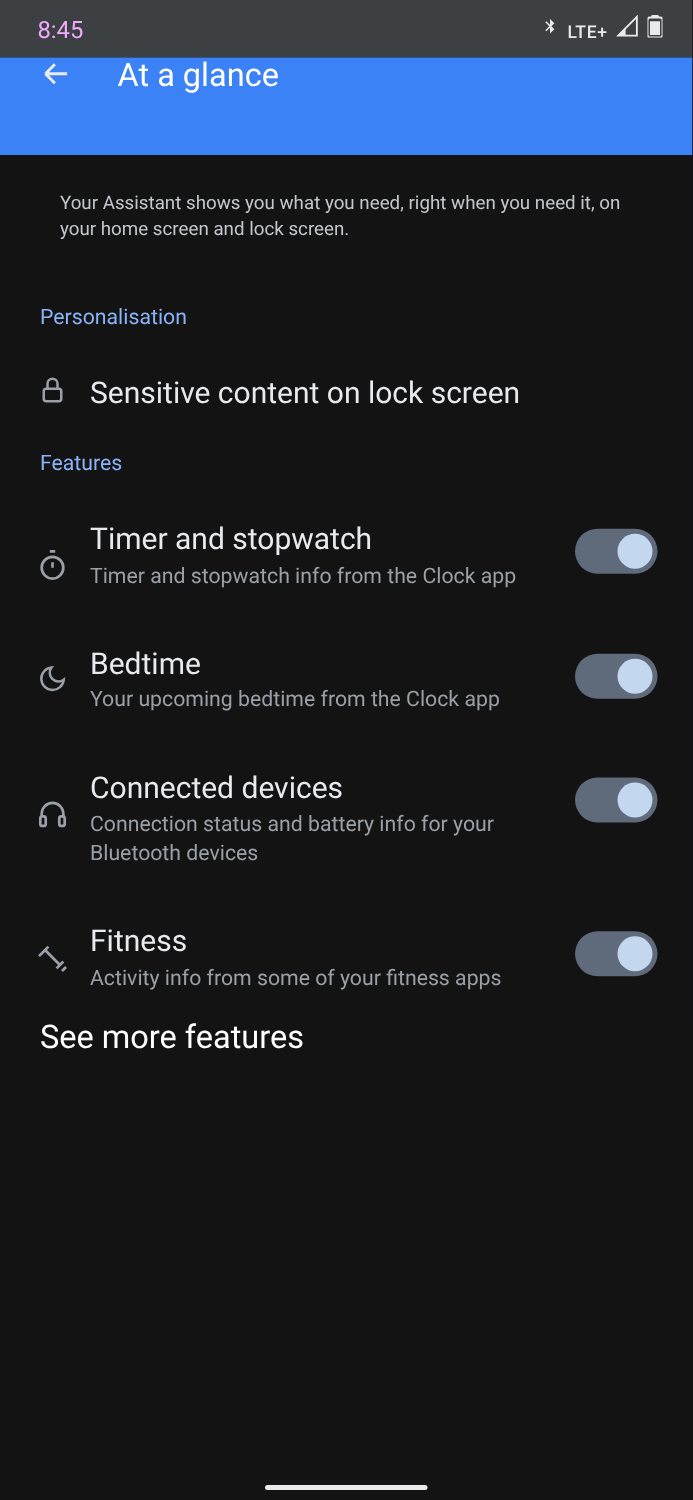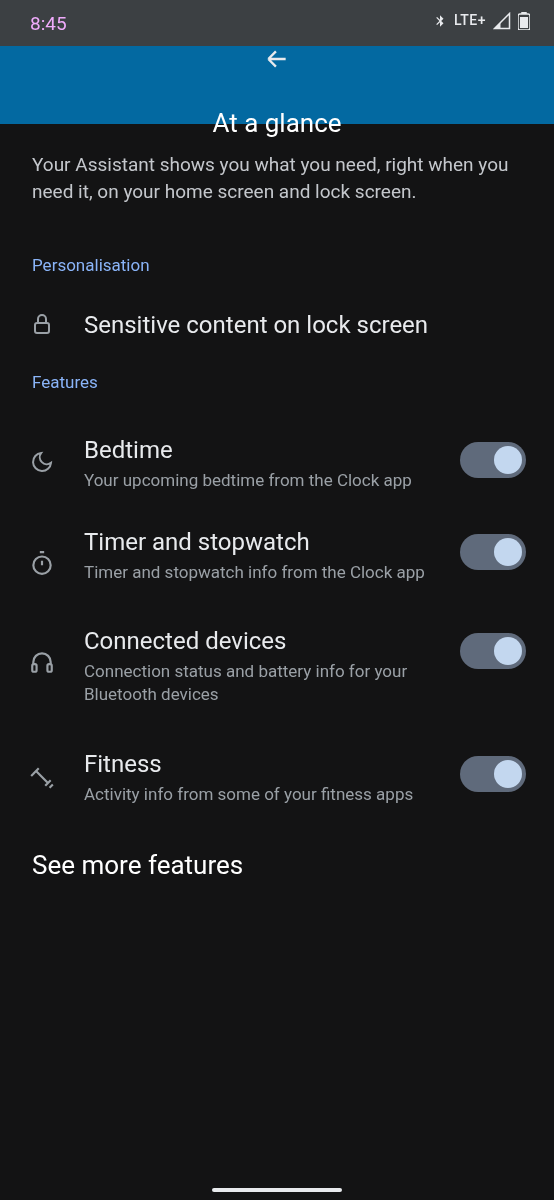--- a/index.html
+++ b/index.html
@@ -20,66 +20,66 @@
       justify-content: space-between;
       padding: 0 24px 0 30px;
     }
     .status-time {
       font-size: 19px;
       font-weight: 400;
       color: #f0abfc;
     }
     .status-icons {
       display: flex;
-      align-items: flex-start;
+      align-items: flex-end;
       gap: 7px;
     }
     .lte-text {
       font-size: 14px;
       font-weight: 500;
       letter-spacing: 0.5px;
     }
     .app-bar {
-      background: #0369a1;
+      background: #3b82f6;
       height: 78px;
       display: flex;
-      align-items: center;
+      align-items: flex-start;
       padding: 0 32px;
       gap: 36px;
-      flex-direction: column;
     }
     .back-btn {
       display: flex;
       align-items: center;
       justify-content: center;
     }
     .app-title {
       font-size: 26px;
       font-weight: 400;
       color: #ffffff;
     }
     .content {
       padding: 0 28px;
     }
     .description {
       padding: 28px 4px 0 4px;
-      font-size: 19px;
+      font-size: 15px;
       line-height: 1.4;
       color: #c4c7cc;
+      margin-left: 16px;
     }
     .section-header {
       margin-top: 50px;
       font-size: 17px;
       color: #8ab4f8;
       padding-left: 4px;
     }
     .setting-row {
       display: flex;
       align-items: flex-start;
-      gap: 28px;
+      gap: 16px;
       margin-top: 36px;
     }
     .setting-row.single {
       align-items: center;
     }
     .icon-col {
       width: 28px;
       display: flex;
       align-items: center;
       justify-content: center;
@@ -114,21 +114,21 @@
     .toggle-thumb {
       position: absolute;
       right: 4px;
       top: 4px;
       width: 28px;
       height: 28px;
       background: #c3d7ef;
       border-radius: 50%;
     }
     .big-item {
-      margin-top: 44px;
+      margin-top: 20px;
       padding-left: 4px;
     }
     .big-title {
       font-size: 26px;
       font-weight: 400;
       color: #ffffff;
     }
     .big-subtitle {
       font-size: 18px;
       color: #9aa0a6;
@@ -196,51 +196,51 @@
           </svg>
       </span>
     </div>
     <div class="text-col">
       <div class="setting-title">Sensitive content on lock screen</div>
     </div>
   </div>
 
   <div class="section-header" style="margin-top:32px">Features</div>
 
-  <div class="setting-row" style="margin-top:44px">
-    <div class="icon-col" style="padding-top:14px">
-      <span>
-        <svg width="24" height="24" viewBox="0 0 24 24" fill="none" stroke="#9aa0a6" stroke-width="2">
-            <path d="M21 12.8A9 9 0 1 1 11.2 3a7 7 0 0 0 9.8 9.8z"></path>
-          </svg>
-      </span>
-    </div>
-    <div class="text-col">
-      <div class="setting-title">Bedtime</div>
-      <div class="setting-subtitle">Your upcoming bedtime from the Clock app</div>
-    </div>
-    <div class="toggle-col">
-      <div class="toggle">
-          <div class="toggle-thumb"></div>
-        </div>
-    </div>
-  </div>
-
   <div class="setting-row">
     <div class="icon-col" style="padding-top:22px">
       <span>
         <svg width="26" height="26" viewBox="0 0 24 24" fill="none" stroke="#9aa0a6" stroke-width="2">
             <circle cx="12" cy="14" r="8"></circle>
             <path d="M12 10v4M10 2h4"></path>
           </svg>
       </span>
     </div>
     <div class="text-col">
       <div class="setting-title">Timer and stopwatch</div>
       <div class="setting-subtitle">Timer and stopwatch info from the Clock app</div>
+    </div>
+    <div class="toggle-col">
+      <div class="toggle">
+          <div class="toggle-thumb"></div>
+        </div>
+    </div>
+  </div>
+
+  <div class="setting-row" style="margin-top:44px">
+    <div class="icon-col" style="padding-top:14px">
+      <span>
+        <svg width="24" height="24" viewBox="0 0 24 24" fill="none" stroke="#9aa0a6" stroke-width="2">
+            <path d="M21 12.8A9 9 0 1 1 11.2 3a7 7 0 0 0 9.8 9.8z"></path>
+          </svg>
+      </span>
+    </div>
+    <div class="text-col">
+      <div class="setting-title">Bedtime</div>
+      <div class="setting-subtitle">Your upcoming bedtime from the Clock app</div>
     </div>
     <div class="toggle-col">
       <div class="toggle">
           <div class="toggle-thumb"></div>
         </div>
     </div>
   </div>
 
   <div class="setting-row" style="margin-top:44px">
     <div class="icon-col" style="padding-top:22px">

